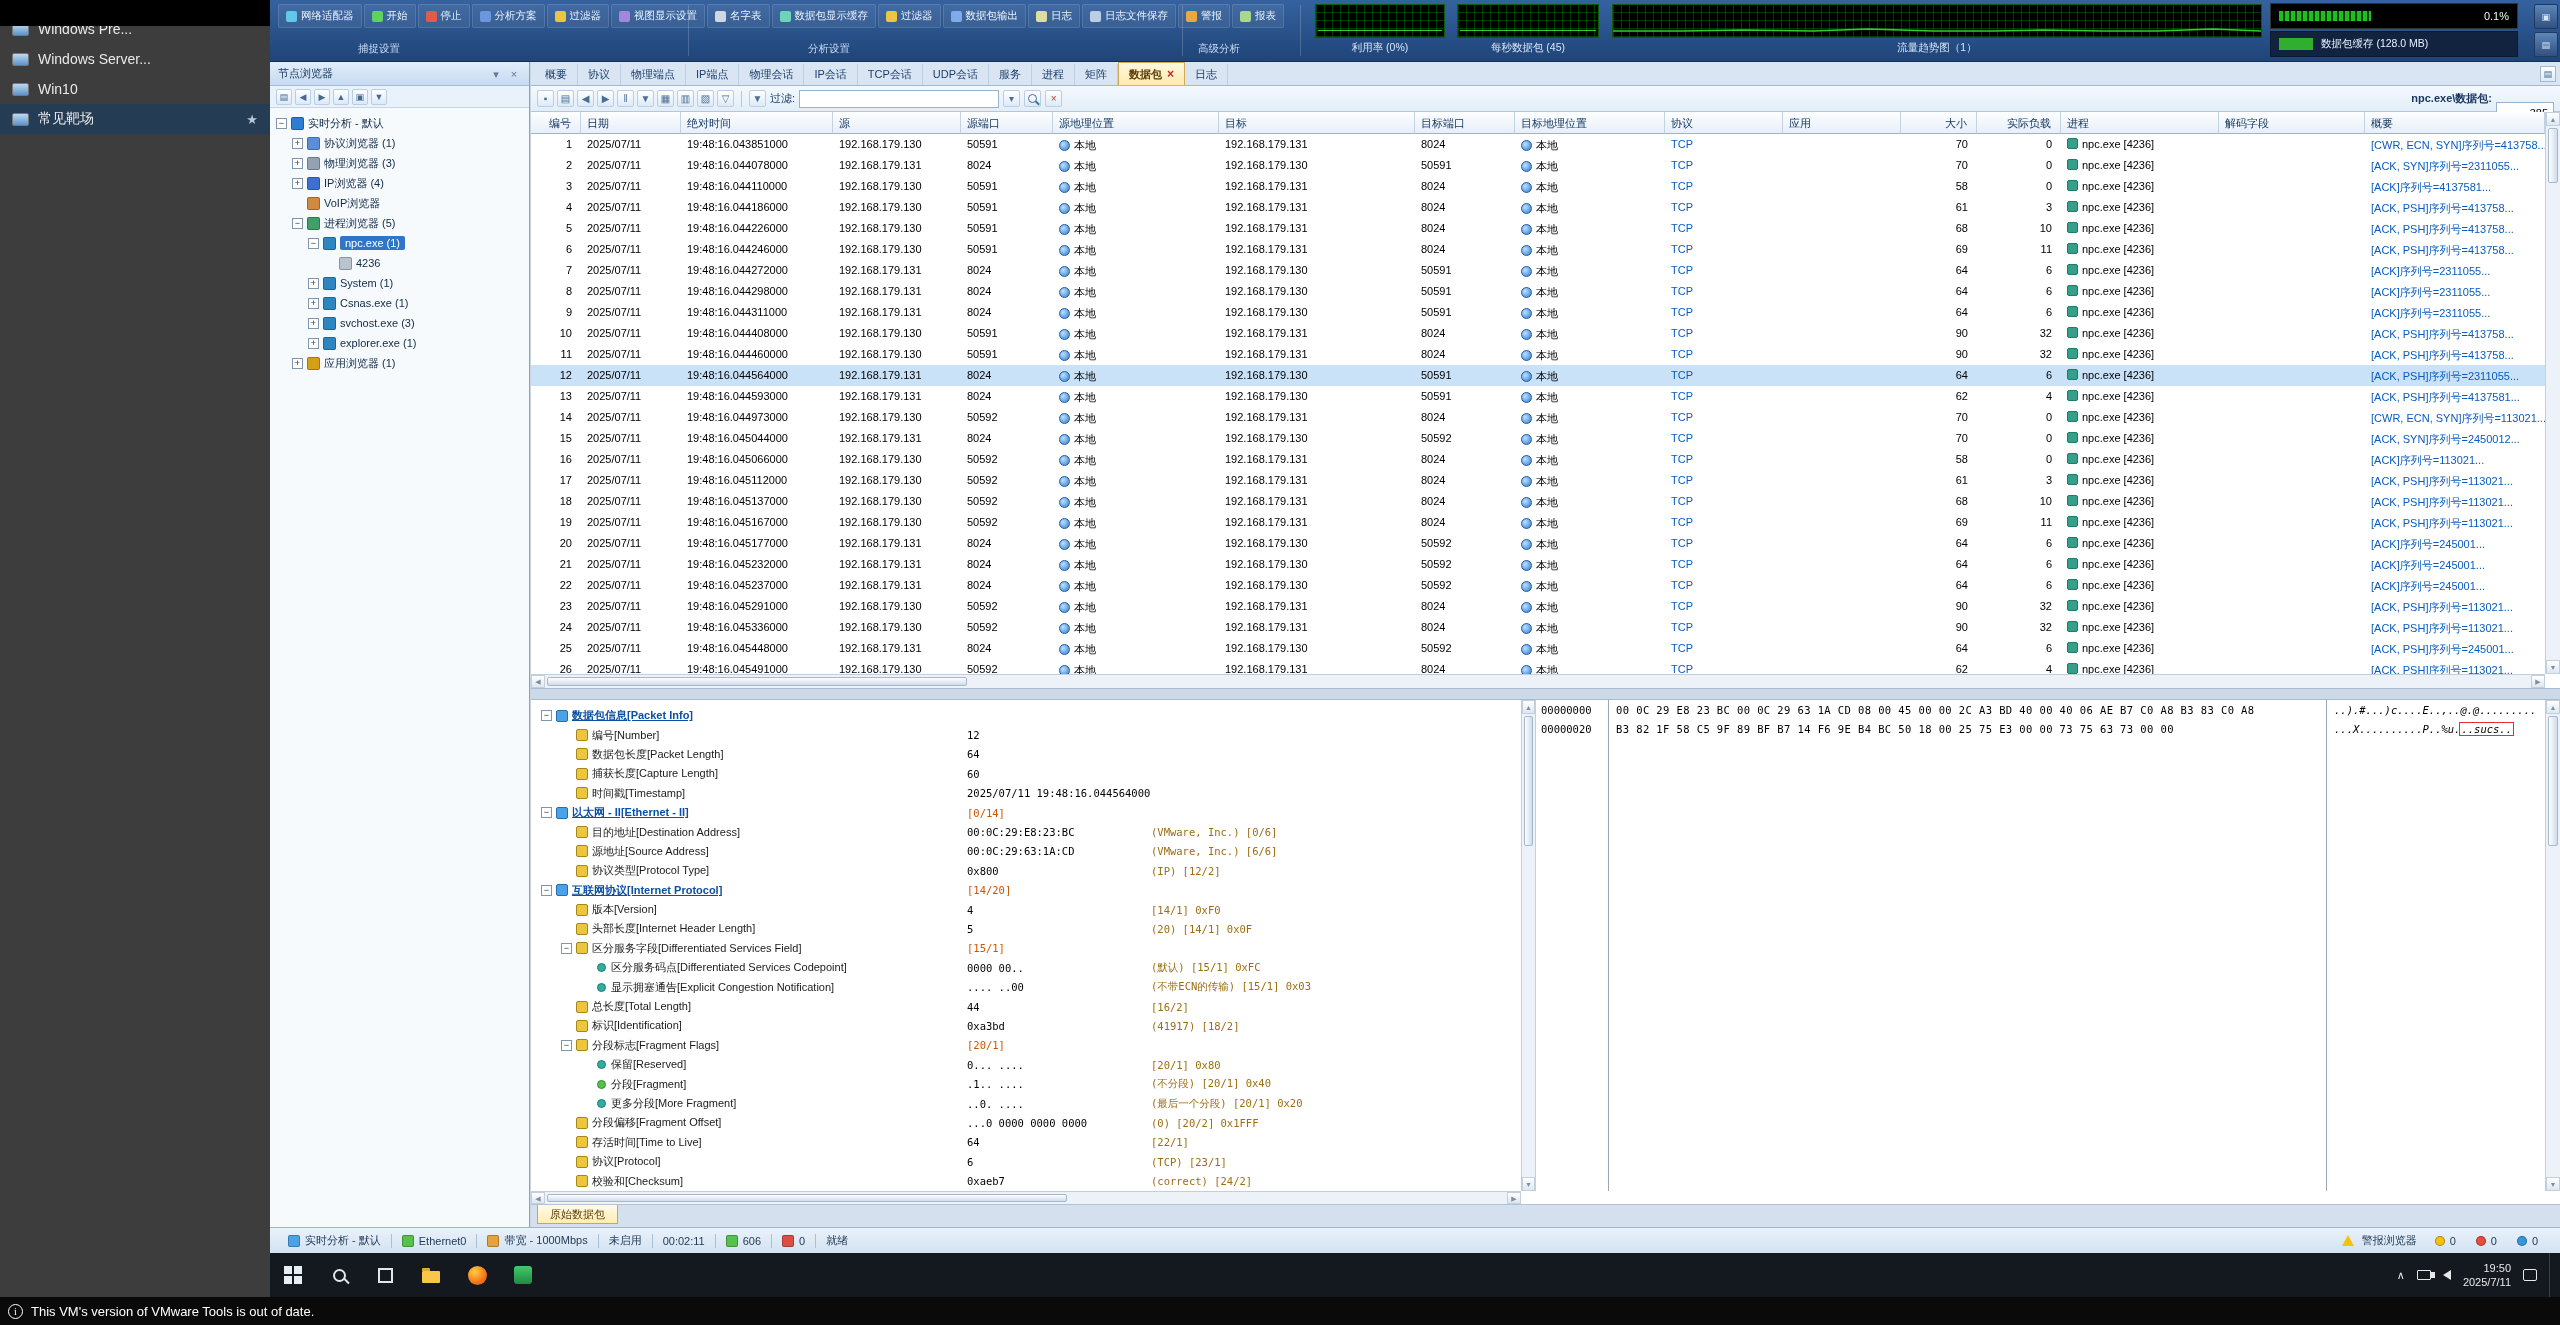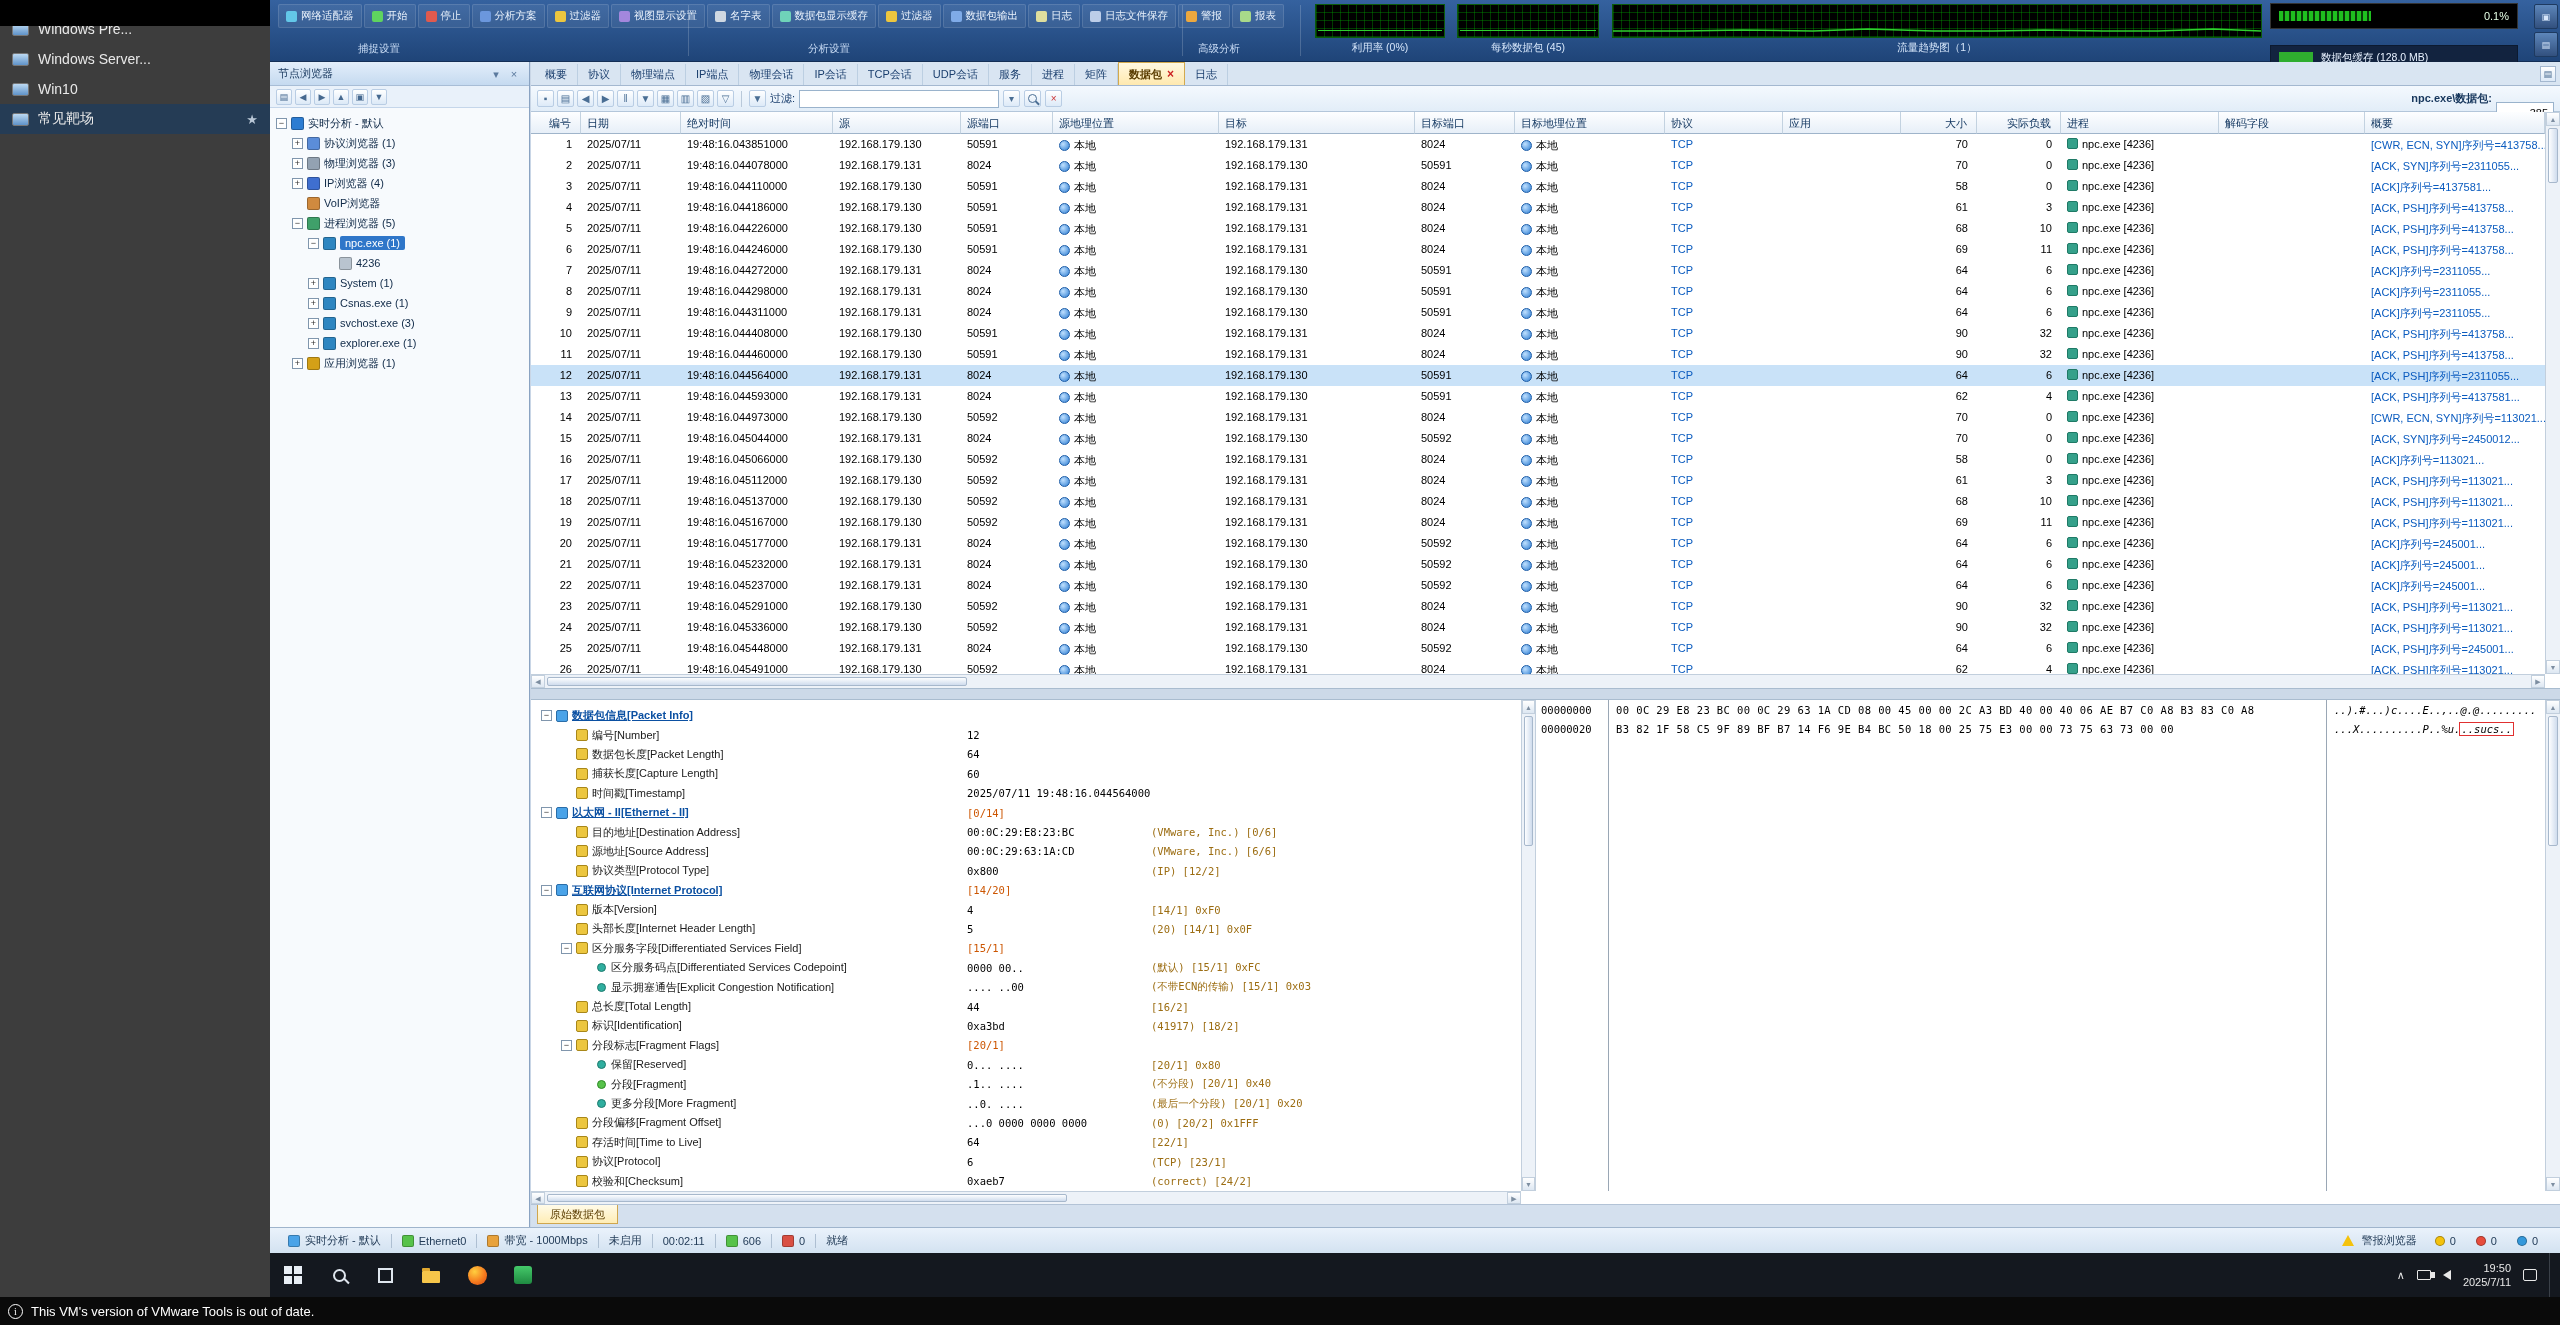--- a/index.html
+++ b/index.html
@@ -31,21 +31,21 @@
   #trend{left:1342px;width:650px;}
   .gauge-graph{height:34px;background:#000;border:1px solid #0b5a0b;position:relative;overflow:hidden;
     background-image:repeating-linear-gradient(0deg,rgba(0,170,0,.35) 0 1px,transparent 1px 8px),repeating-linear-gradient(90deg,rgba(0,170,0,.35) 0 1px,transparent 1px 8px);}
   .gauge-graph::after{content:"";position:absolute;left:2px;right:2px;bottom:6px;height:1.5px;background:#2fd02f;}
   .gauge-graph.trend::after{display:none;}
   .gauge-label{margin-top:3px;text-align:center;color:#d6e6fa;font-size:10.5px;white-space:nowrap;}
   #cpu-panel{position:absolute;left:2000px;top:3px;width:248px;}
   #cpu-top{height:26px;background:#000;border:1px solid #333;display:flex;align-items:center;padding:0 8px;gap:8px;}
   #cpu-bar{width:92px;height:10px;background:repeating-linear-gradient(90deg,#1fbf1f 0 4px,#083908 4px 6px);}
   #cpu-value{color:#e6ffe6;font-size:11px;margin-left:auto;}
-  #buffer-row{margin-top:16px;height:26px;background:#12233f;border:1px solid #0c1a30;display:flex;align-items:center;gap:8px;padding:0 8px;}
+  #buffer-row{margin-top:2px;height:26px;background:#12233f;border:1px solid #0c1a30;display:flex;align-items:center;gap:8px;padding:0 8px;}
   #buffer-chip{width:34px;height:12px;background:#2fae2f;flex:none;}
   #buffer-label{color:#e8f2ff;font-size:10.5px;white-space:nowrap;}
   #ribbon-minis{position:absolute;right:2px;top:4px;display:flex;flex-direction:column;gap:3px;}
   .mini-btn{width:24px;height:25px;background:linear-gradient(#5d86ba,#32507e);border:1px solid #1e3a60;border-radius:2px;color:#d6e6fa;font-size:9px;text-align:center;line-height:24px;}
 
   
   #node-browser{position:absolute;left:0;top:62px;width:260px;bottom:26px;background:#f7fafd;border-right:1px solid #8aa3c2;overflow:hidden;}
   #nb-header{height:24px;background:linear-gradient(#e3eefa,#c5daf0);border-bottom:1px solid #a8bdd6;display:flex;align-items:center;padding:0 8px;font-size:11px;color:#16365c;}
   .nb-hbtns{margin-left:auto;display:flex;gap:4px;}
   .nb-hicon{width:14px;height:14px;text-align:center;color:#5b7a9e;font-size:11px;line-height:13px;border:1px solid transparent;}

